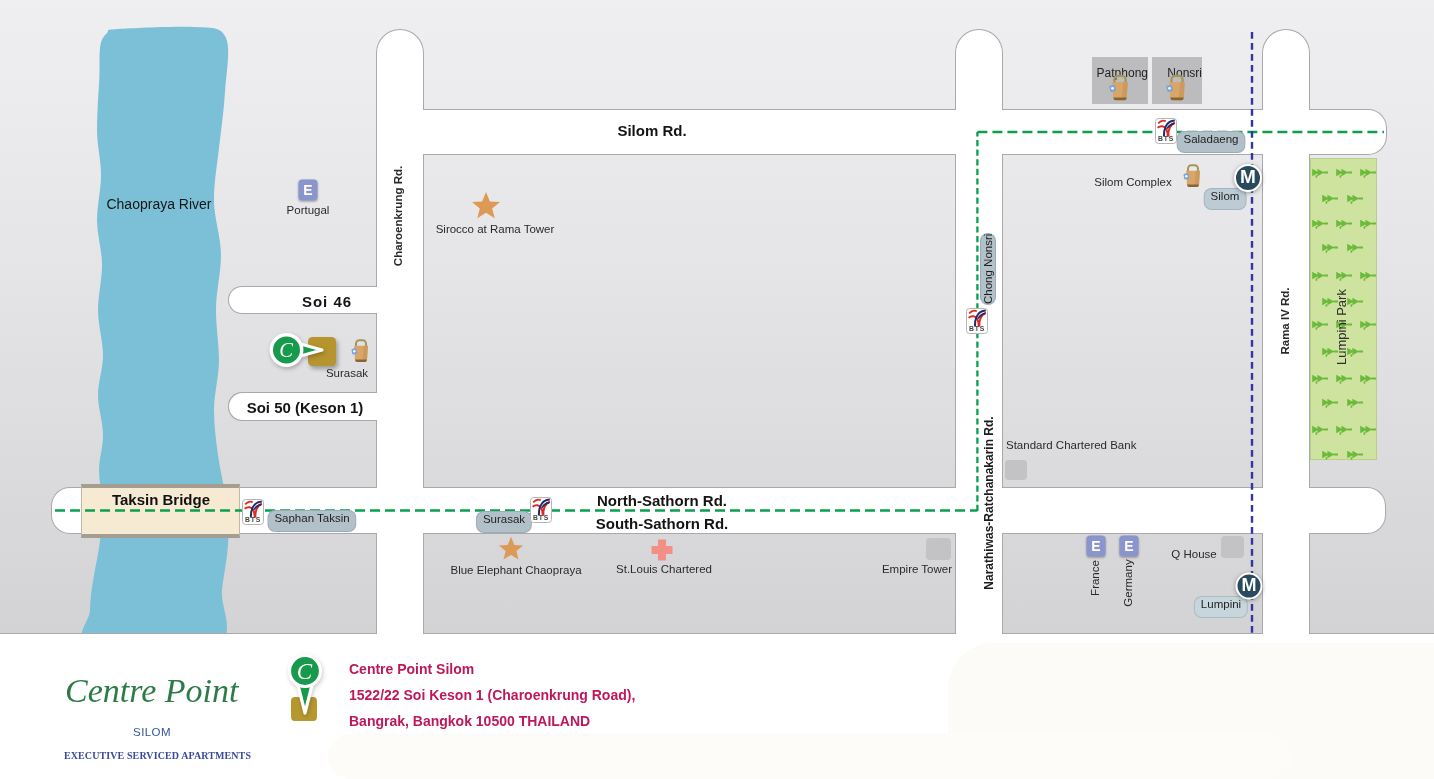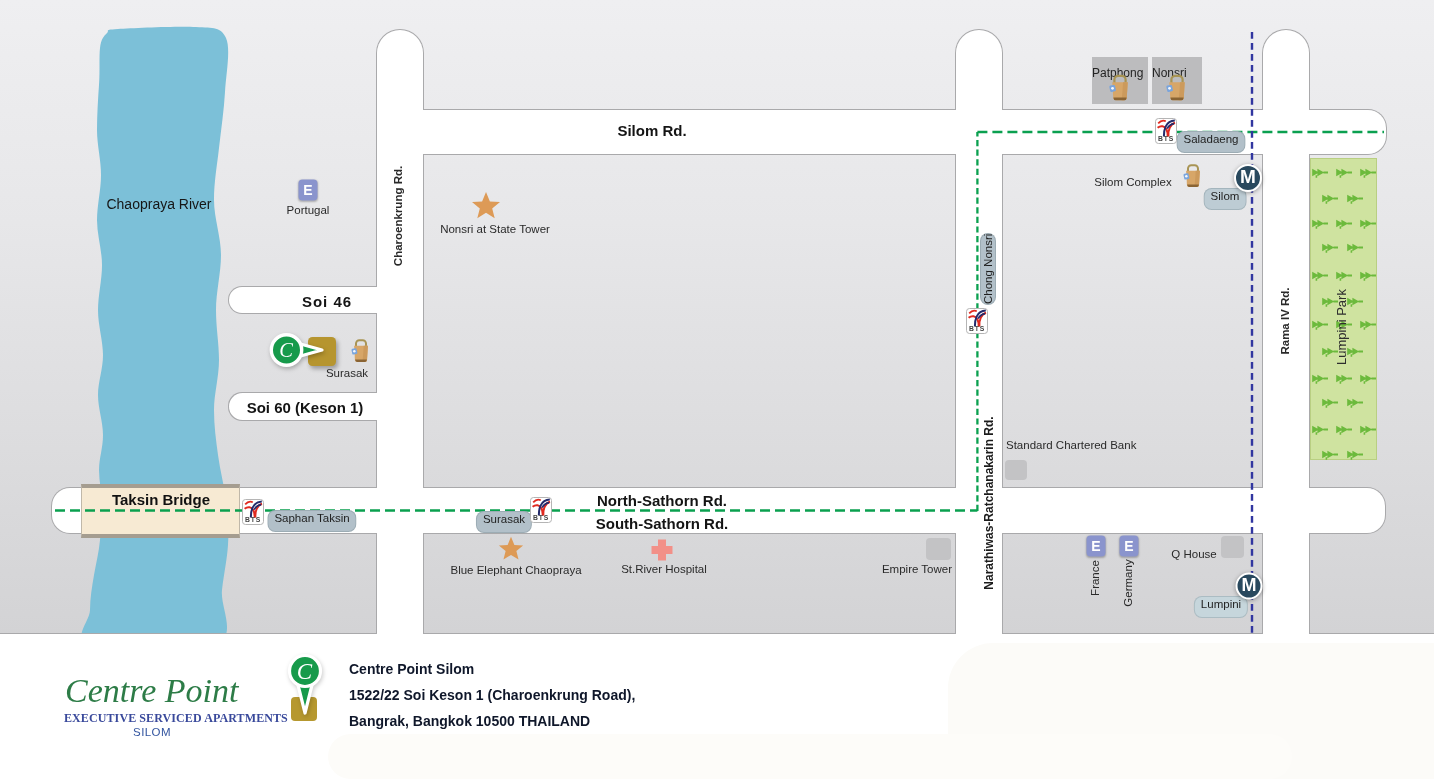--- a/index.html
+++ b/index.html
@@ -8,21 +8,21 @@
 .rb{position:absolute;background:#a9a9ab;z-index:2}
 .rw{position:absolute;background:#fff;z-index:3}
 .ab{position:absolute}
 .lbl{position:absolute;font-size:11.5px;color:#2a2a2a;white-space:nowrap;transform:translate(-50%,-50%);z-index:7;text-align:left}
 .rdlbl{font-size:15px;font-weight:bold;color:#141414}
 .vlbl{position:absolute;font-size:11.5px;color:#2a2a2a;white-space:nowrap;transform:translate(-50%,-50%) rotate(-90deg);z-index:7;text-align:center}
 .pill{position:absolute;background:#b2c0c9;border:1px solid rgba(90,110,120,.25);border-radius:8px;font-size:11.5px;line-height:14px;height:22px;color:#1f1f1f;text-align:center;white-space:nowrap;transform:translate(-50%,-50%);padding:0 6px;z-index:7}
 .eicon{position:absolute;width:19px;height:21px;line-height:21px;background:#8a94cd;border-radius:4px;color:#fff;font-size:14px;font-weight:bold;text-align:center;transform:translate(-50%,-50%);z-index:7;box-shadow:0 1px 2px rgba(0,0,0,.25)}
 .bldg{position:absolute;background:#c3c3c5;border-radius:4px;z-index:6}
 .mrt{position:absolute;width:28px;height:28px;background:#29495e;border:2.5px solid #fff;border-radius:50%;color:#fff;text-align:center;transform:translate(-50%,-50%);z-index:8;box-shadow:0 1px 4px rgba(0,0,0,.35);font-weight:bold;font-size:19px;line-height:22px;overflow:hidden}
-.shopbox{position:absolute;background:#bcbcbe;z-index:6;text-align:left;font-size:12px;color:#242424;padding-top:9px}
+.shopbox{position:absolute;background:#bcbcbe;z-index:6;text-align:right;font-size:12px;color:#242424;padding-top:9px}
 .icon{position:absolute;transform:translate(-50%,-50%);z-index:8}
 </style></head><body>
 <div id="stage">
 <div id="map">
 
 <svg class="ab" style="left:0;top:0;z-index:1" width="1434" height="634">
 <path d="M118,29C133,28 178,26 196,27C214,28 221,27 226,38C231,49 226,74 225,92C224,110 221,130 219,148C217,166 214,182 214,200C214,218 221,237 221,255C221,273 216,292 216,310C216,328 219,343 219,360C219,377 214,394 214,410C214,426 216,440 218,455C220,470 224,485 226,500C228,515 229,530 228,545C227,560 224,573 222,590C220,607 238,636 216,645C194,654 112,651 91,645C70,639 90,622 90,610C90,598 92,587 94,575C96,563 99,552 100,540C101,528 102,517 102,505C102,493 99,482 99,470C99,458 103,448 103,435C103,422 98,408 98,395C98,382 103,369 103,355C103,341 98,325 98,310C98,295 102,280 102,265C102,250 97,235 97,220C97,205 101,190 101,175C101,160 97,145 97,130C97,115 98,99 99,85C100,71 99,57 100,48C101,39 104,36 107,33C110,30 103,30 118,29Z" fill="#7cc0d8"></path>
 </svg>
 <div id="mapborder"></div>
 
@@ -88,30 +88,30 @@
 <path d="M55,510.5 H977.4" stroke="#0aa04f" stroke-width="2.3" stroke-dasharray="10 5"></path>
         <path d="M977.4,511 V132" stroke="#0aa04f" stroke-width="2.3" stroke-dasharray="6.2 3.4"></path>
         <path d="M977.4,132 H1384" stroke="#0aa04f" stroke-width="2.3" stroke-dasharray="10 5"></path>
 <path d="M1252,32 V634" stroke="#3136a0" stroke-width="2.4" stroke-dasharray="6.8 4.2"></path>
 </svg>
 
 <div class="lbl rdlbl" style="left:652px;top:130px">Silom Rd.</div>
 <div class="lbl rdlbl" style="left:662px;top:500px">North-Sathorn Rd.</div>
 <div class="lbl rdlbl" style="left:662px;top:523px">South-Sathorn Rd.</div>
 <div class="lbl rdlbl" style="left:327px;top:301px;letter-spacing:1px">Soi 46</div>
-<div class="lbl rdlbl" style="left:305px;top:407px">Soi 60 (Keson 1)</div>
+<div class="lbl rdlbl" style="left:305px;top:407px">Soi 50 (Keson 1)</div>
 <div class="vlbl rdlbl" style="left:398px;top:216px">Charoenkrung Rd.</div>
 <div class="vlbl rdlbl" style="left:1285px;top:321px">Rama IV Rd.</div>
 <div class="vlbl" style="left:989px;top:503px;font-size:12px;font-weight:bold;color:#1c1c1c">Narathiwas-Ratchanakarin Rd.</div>
 <div class="vlbl" style="left:1341px;top:327px;font-size:13px;color:#2e2e2e">Lumpini Park</div>
 <div class="lbl" style="left:159px;top:204px;font-size:14px;font-weight:normal;color:#161616">Chaopraya River</div>
 
-<div class="lbl" style="left:495px;top:229px">Nonsri at State Tower</div>
+<div class="lbl" style="left:495px;top:229px">Sirocco at Rama Tower</div>
 <div class="lbl" style="left:516px;top:570px">Blue Elephant Chaopraya</div>
-<div class="lbl" style="left:664px;top:569px">St.River Hospital</div>
+<div class="lbl" style="left:664px;top:569px">St.Louis Chartered</div>
 <div class="lbl" style="left:917px;top:569px">Empire Tower</div>
 <div class="lbl" style="left:308px;top:210px">Portugal</div>
 <div class="lbl" style="left:347px;top:373px">Surasak</div>
 <div class="lbl" style="left:1133px;top:182px">Silom Complex</div>
 <div class="lbl" style="left:1006px;top:445px;transform:translate(0,-50%)">Standard Chartered Bank</div>
 <div class="lbl" style="left:1194px;top:554px">Q House</div>
 <div class="vlbl" style="left:1095px;top:578px">France</div>
 <div class="vlbl" style="left:1128px;top:583px">Germany</div>
 
 <div class="bldg" style="left:1005px;top:460px;width:22px;height:20px"></div>
@@ -191,22 +191,22 @@
 <svg class="ab" style="left:265px;top:328px;z-index:9;filter:drop-shadow(1px 2px 2px rgba(0,0,0,.25))" width="64" height="45" viewBox="0 0 64 45">
         <polygon points="23,12.5 57,22 23,31.5" fill="#179a4b" stroke="#fff" stroke-width="3.2" stroke-linejoin="round"></polygon>
         <circle cx="21.5" cy="22" r="15.2" fill="#179a4b" stroke="#fff" stroke-width="3.4"></circle>
         <text x="21" y="29" font-size="20.5" font-family="Liberation Serif" font-style="italic" fill="#fff" text-anchor="middle">C</text>
       </svg>
 </div>
 
 <div class="ab" style="left:948px;top:643px;width:486px;height:136px;background:#fcfbf8;border-radius:45px 0 0 45px"></div>
 <div class="ab" style="left:328px;top:734px;width:964px;height:45px;background:#fdfcf9;border-radius:24px"></div>
 <div class="ab" style="left:65px;top:672px;width:175px;text-align:left;font-family:'Liberation Serif',serif;font-style:italic;font-size:34px;color:#2d7c47;white-space:nowrap;z-index:3">Centre Point</div>
-<div class="ab" style="left:64px;top:711px;width:176px;text-align:left;font-family:'Liberation Serif',serif;font-weight:bold;font-size:12px;letter-spacing:0.1px;color:#39499b;white-space:nowrap;z-index:3">EXECUTIVE SERVICED APARTMENTS</div>
+<div class="ab" style="left:64px;top:750px;width:176px;text-align:left;font-family:'Liberation Serif',serif;font-weight:bold;font-size:10px;letter-spacing:0.1px;color:#39499b;white-space:nowrap;z-index:3">EXECUTIVE SERVICED APARTMENTS</div>
 <div class="ab" style="left:64px;top:726px;width:176px;text-align:center;font-size:11.5px;letter-spacing:0.4px;color:#3355a0;z-index:3">SILOM</div>
 <div class="ab" style="left:291px;top:697px;width:26px;height:24px;background:#b6982f;border-radius:4px;z-index:3"></div>
 <svg class="ab" style="left:286px;top:652px;z-index:4;filter:drop-shadow(1px 2px 2px rgba(0,0,0,.2))" width="40" height="66" viewBox="0 0 40 66">
       <polygon points="10.5,27 19,61 27.5,27" fill="#179a4b" stroke="#fff" stroke-width="3.2" stroke-linejoin="round"></polygon>
       <circle cx="19" cy="19" r="15.5" fill="#179a4b" stroke="#fff" stroke-width="3.2"></circle>
       <text x="18.5" y="27" font-size="23" font-family="Liberation Serif" font-style="italic" fill="#fff" text-anchor="middle">C</text>
     </svg>
-<div class="ab" style="left:349px;top:657px;font-size:14px;font-weight:bold;color:#0f172a;line-height:25.8px;z-index:3">Centre Point Silom<br>1522/22 Soi Keson 1 (Charoenkrung Road),<br>Bangrak, Bangkok 10500 THAILAND</div>
+<div class="ab" style="left:349px;top:657px;font-size:14px;font-weight:bold;color:#be185d;line-height:25.8px;z-index:3">Centre Point Silom<br>1522/22 Soi Keson 1 (Charoenkrung Road),<br>Bangrak, Bangkok 10500 THAILAND</div>
 </div>
 
 </body></html>

